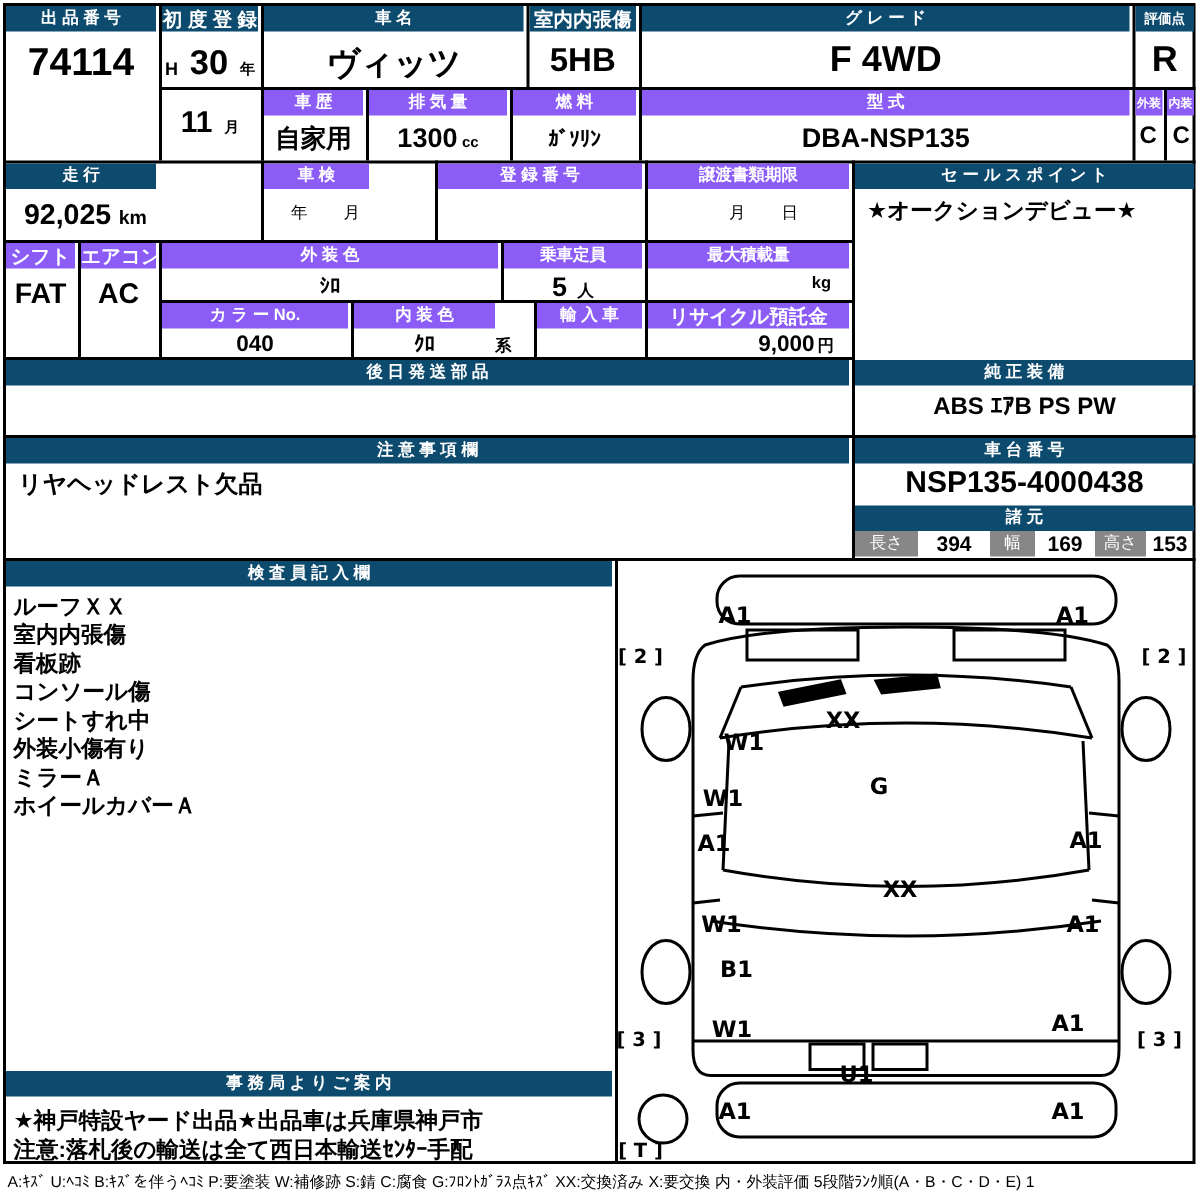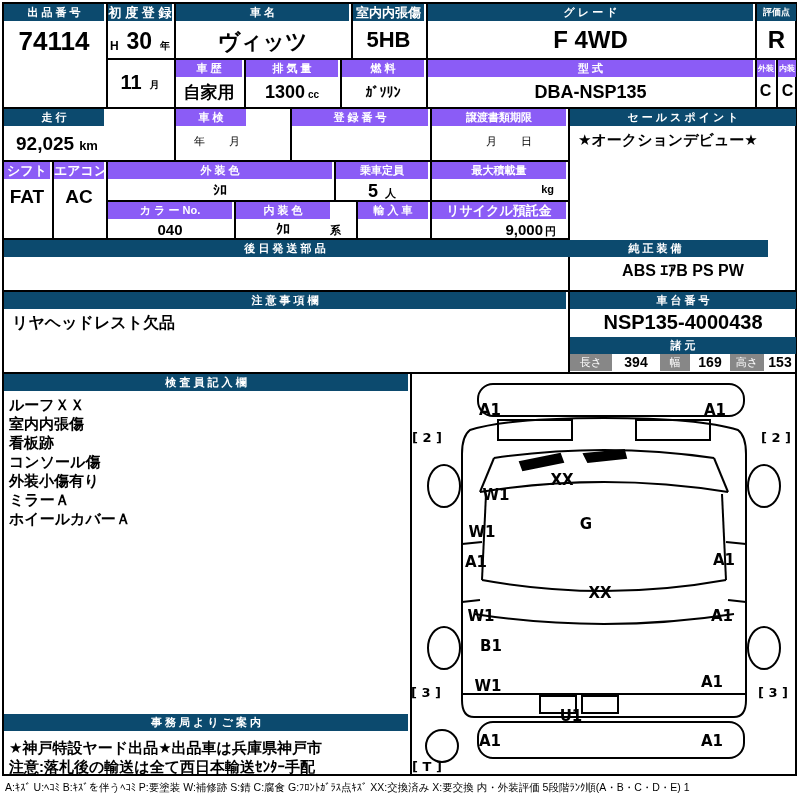--- a/index.html
+++ b/index.html
@@ -74,21 +74,21 @@
 <div class="bar g s10" style="left:4px;top:162px;width:46px">シフト</div>
 <div class="bar g s10" style="left:54px;top:162px;width:50px">エアコン</div>
 <div class="bar g" style="left:108px;top:162px;width:224px">外 装 色</div>
 <div class="bar g" style="left:336px;top:162px;width:92px">乗車定員</div>
 <div class="bar g" style="left:432px;top:162px;width:134px">最大積載量</div>
 <div class="bar g" style="left:108px;top:202px;width:124px">カ ラ ー No.</div>
 <div class="bar g" style="left:236px;top:202px;width:94px">内 装 色</div>
 <div class="bar g" style="left:358px;top:202px;width:70px">輸 入 車</div>
 <div class="bar g s10" style="left:432px;top:202px;width:134px">リサイクル預託金</div>
 <div class="bar" style="left:4px;top:240px;width:562px">後 日 発 送 部 品</div>
-<div class="bar" style="left:542px;top:240px;width:226px">純 正 装 備</div>
+<div class="bar" style="left:570px;top:240px;width:226px">純 正 装 備</div>
 <div class="bar" style="left:4px;top:292px;width:562px">注 意 事 項 欄</div>
 <div class="bar" style="left:570px;top:292px;width:226px">車 台 番 号</div>
 <div class="bar" style="left:570px;top:337px;width:226px">諸 元</div>
 <div class="bar" style="left:4px;top:374px;width:404px">検 査 員 記 入 欄</div>
 <div class="bar" style="left:4px;top:714px;width:404px">事 務 局 よ り ご 案 内</div>
 
 <div class="v" style="left:4px;top:26px;width:100px;font-size:26px">74114</div>
 <div class="abs" style="left:110px;top:30px;width:60px;display:flex;align-items:flex-end;justify-content:space-between;font-weight:bold">
   <span style="font-size:12px">H</span>
   <span style="font-size:23px;line-height:23px">30</span>
@@ -153,20 +153,21 @@
   <span class="dv" style="width:40px">169</span>
   <span class="dl" style="width:34px">高さ</span>
   <span class="dv" style="width:32px">153</span>
 </div>
 
 <div class="lines" style="left:9px;top:395px;width:396px">
     <div>ルーフＸＸ</div>
     <div>室内内張傷</div>
     <div>看板跡</div>
     <div>コンソール傷</div>
+    <div>シートすれ中</div>
     <div>外装小傷有り</div>
     <div>ミラーＡ</div>
     <div>ホイールカバーＡ</div>
   </div>
 <div class="lines" style="left:9px;top:738px;width:400px">
     <div>★神戸特設ヤード出品★出品車は兵庫県神戸市</div>
     <div>注意:落札後の輸送は全て西日本輸送ｾﾝﾀｰ手配</div>
   </div>
 <div class="abs" style="left:5px;top:781px;width:792px;font-size:10.5px;white-space:nowrap">A:ｷｽﾞ U:ﾍｺﾐ B:ｷｽﾞを伴うﾍｺﾐ P:要塗装 W:補修跡 S:錆 C:腐食 G:ﾌﾛﾝﾄｶﾞﾗｽ点ｷｽﾞ XX:交換済み X:要交換  内・外装評価  5段階ﾗﾝｸ順(A・B・C・D・E) 1</div>
 

